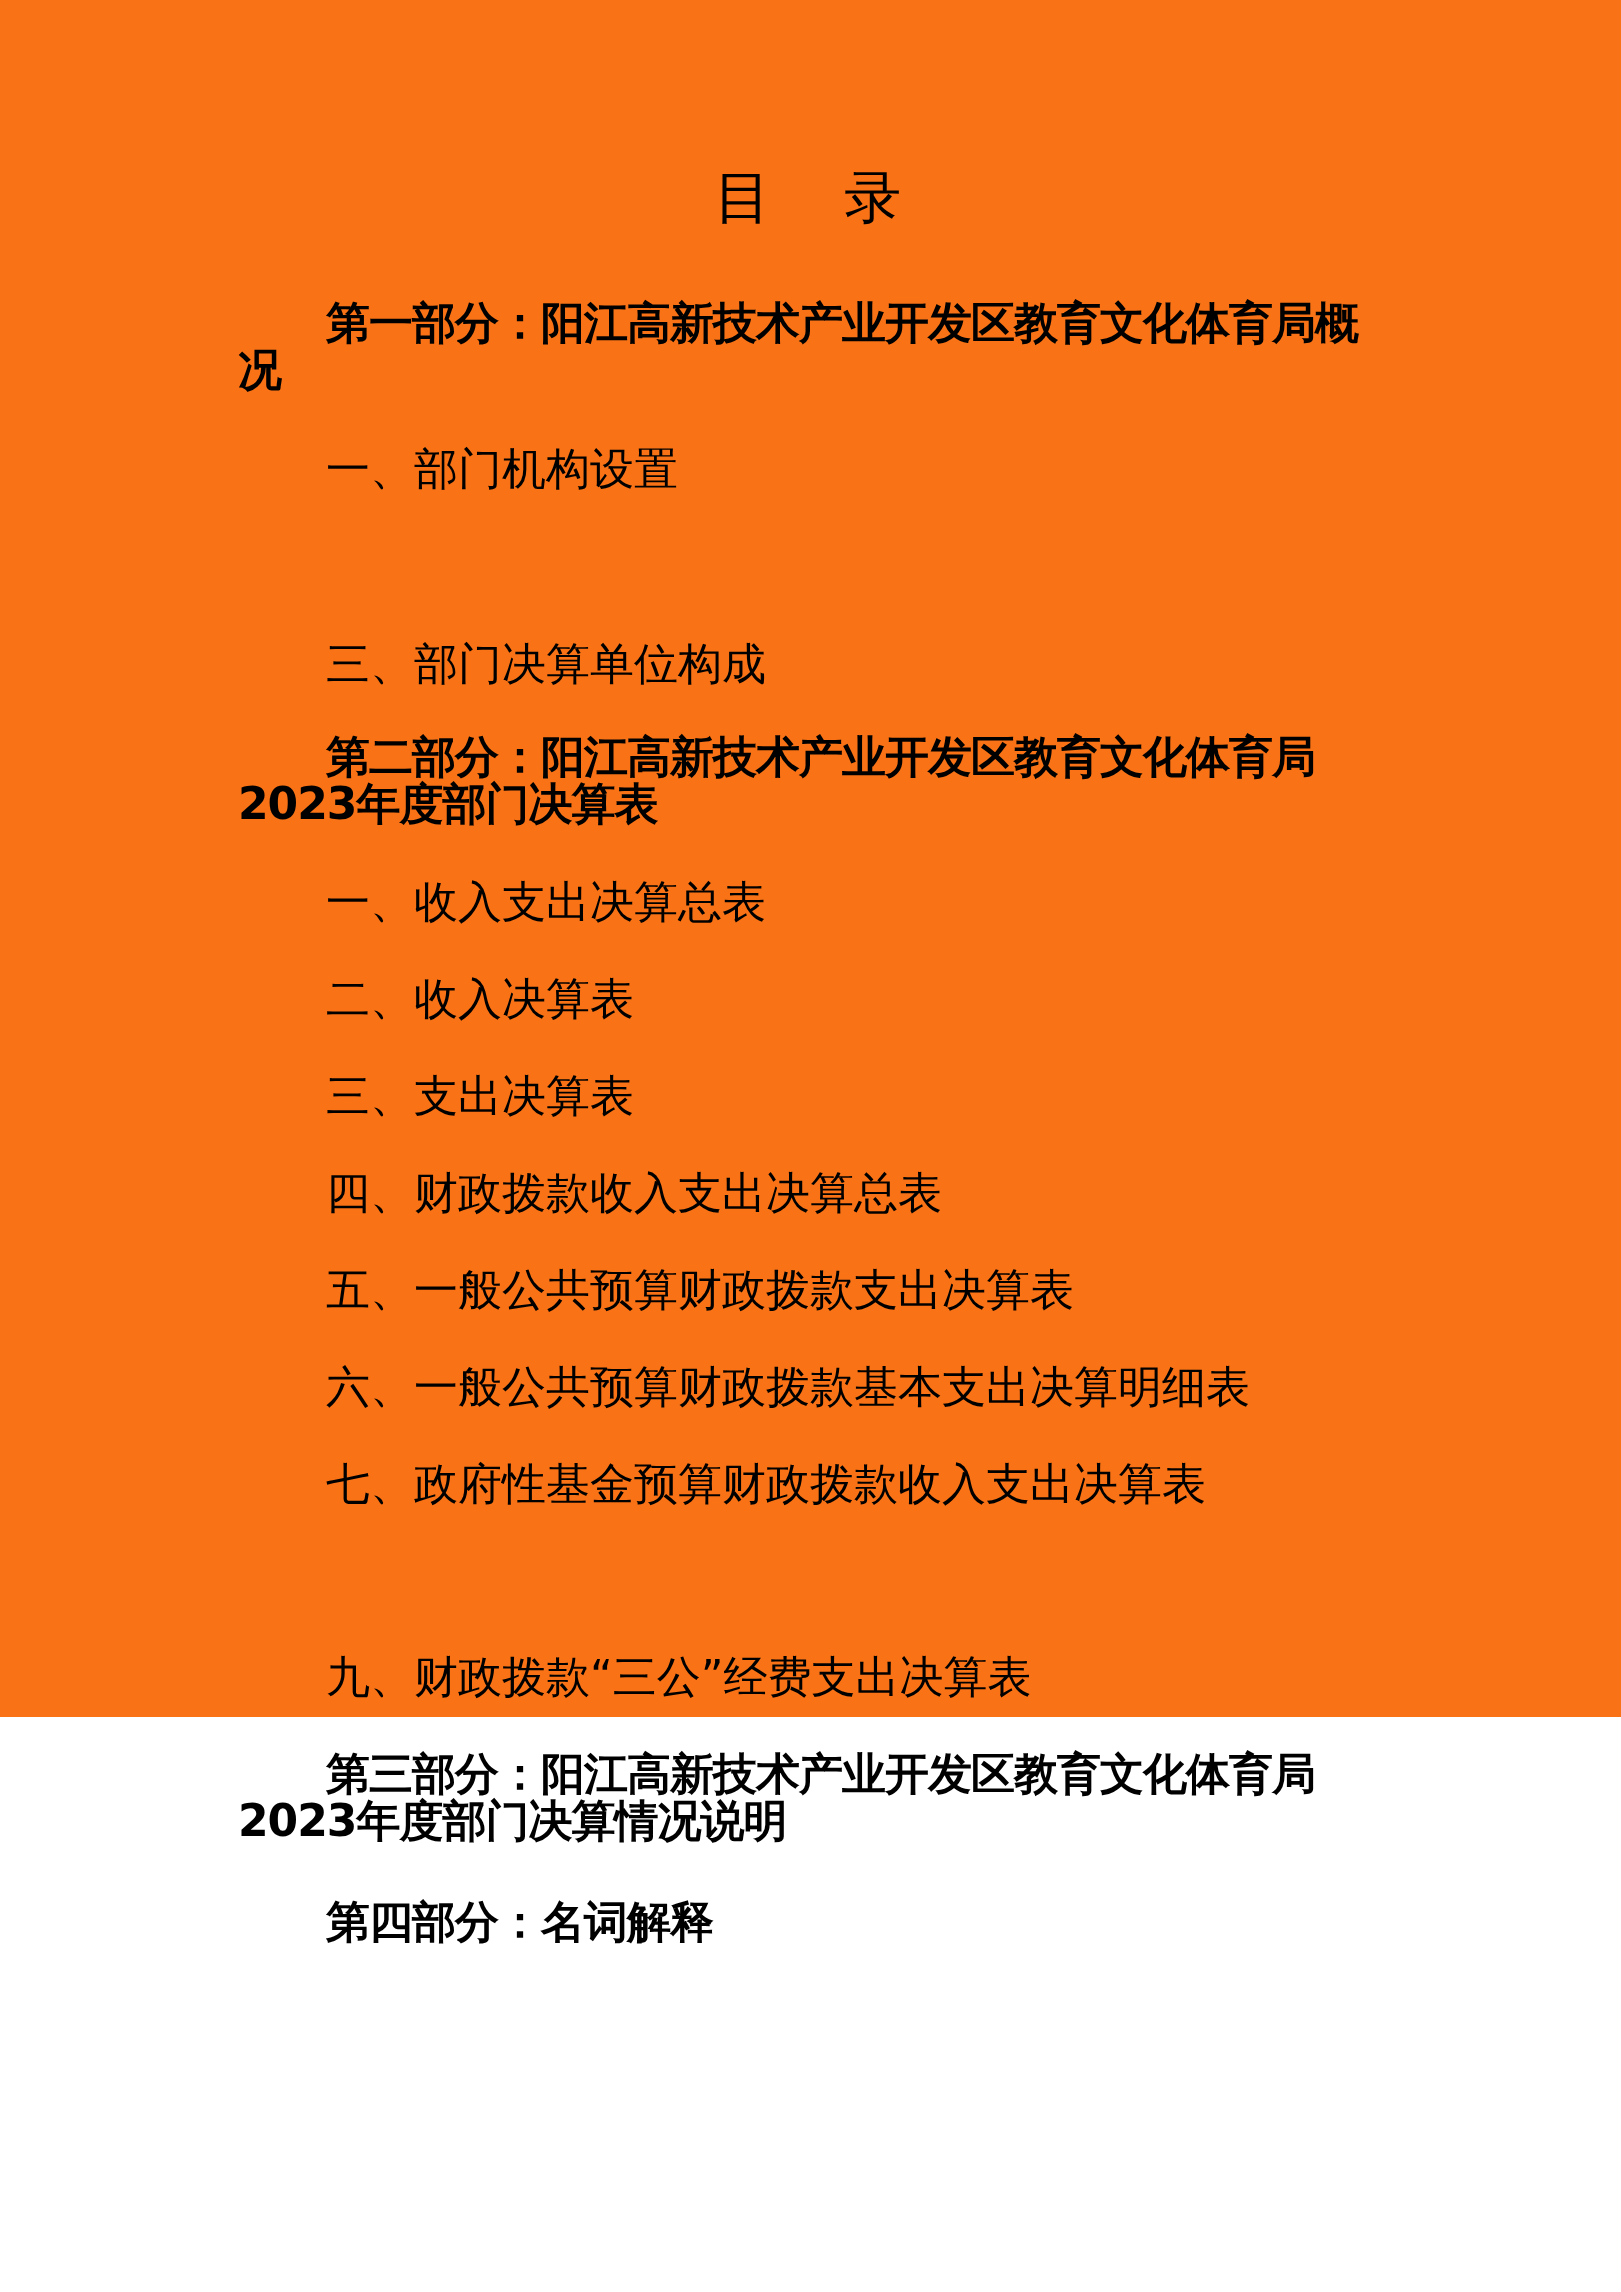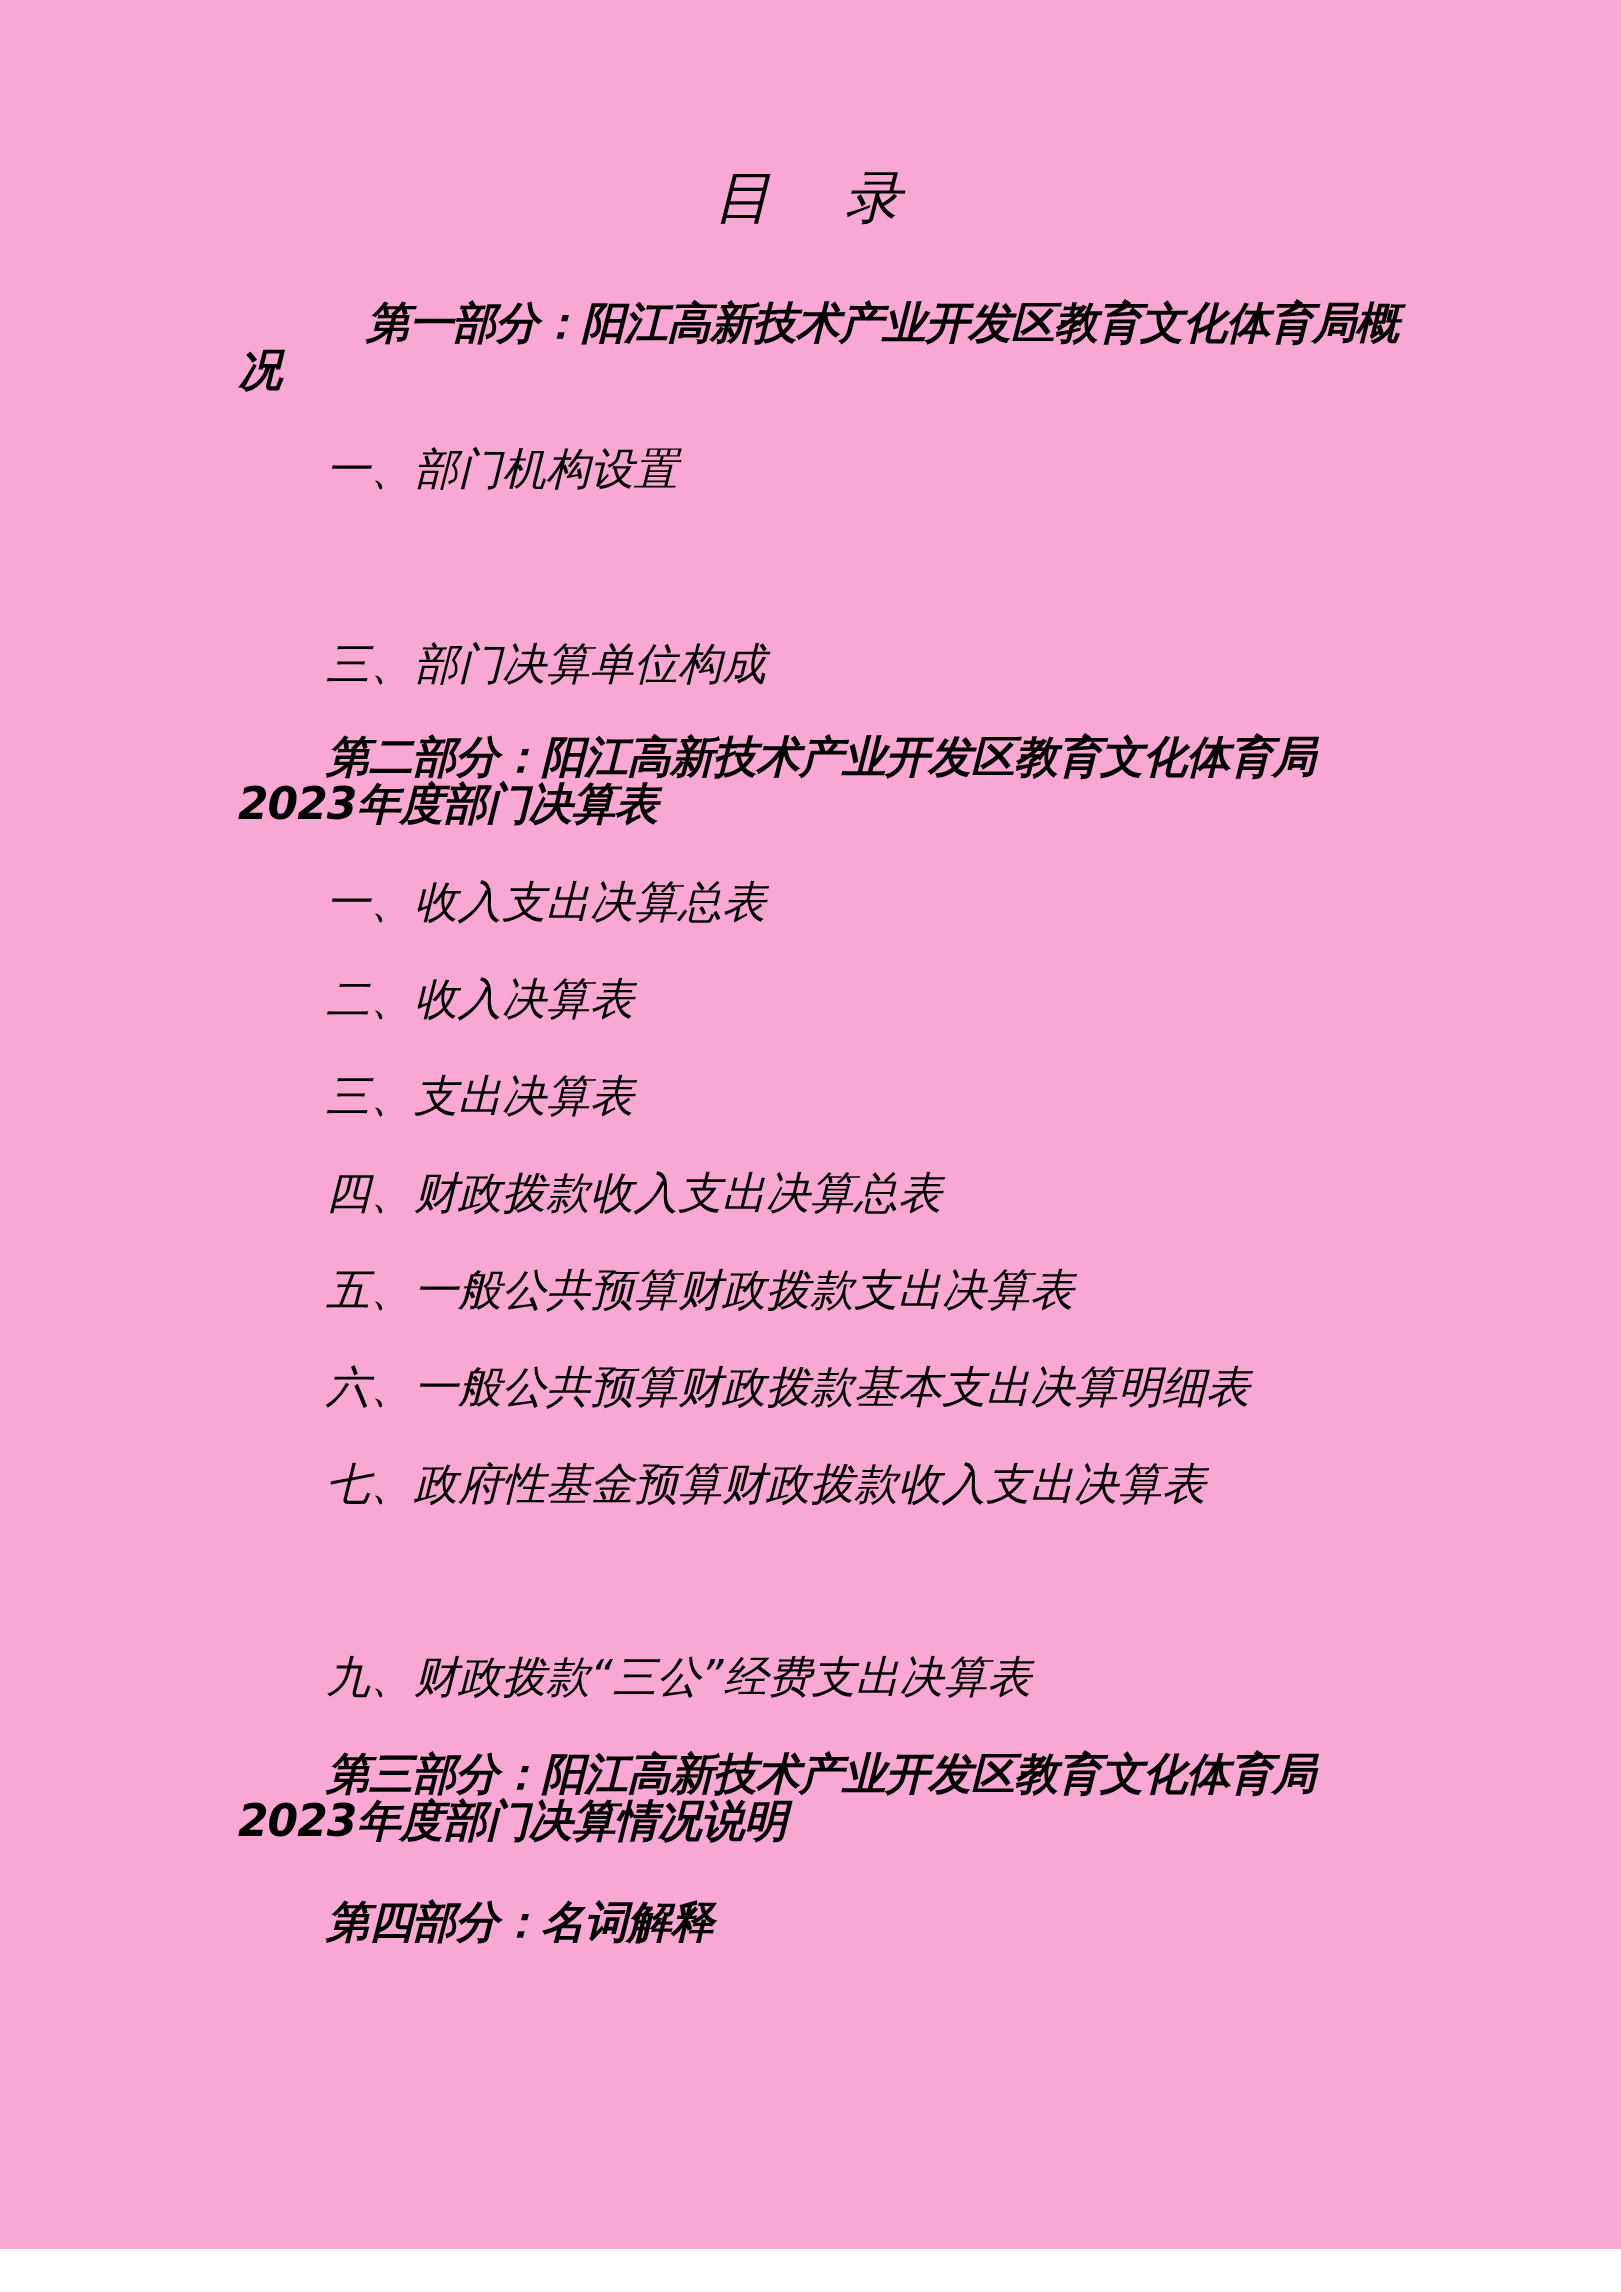--- a/index.html
+++ b/index.html
@@ -12,23 +12,22 @@
       height: 2293px;
       position: relative;
       overflow: hidden;
       color: #000000;
       font-family: "DejaVu Sans", "Liberation Sans", sans-serif;
     }
     .page {
       position: absolute;
       left: 0; top: 0;
       width: 1621px;
-      height: 2249px;
-      background: #f9a8d4;
-      font-style: italic;
+      height: 1717px;
+      background: #f97316;
     }
     .title {
       position: absolute;
       left: 0;
       width: 1643px;
       top: 167px;
       height: 61px;
       line-height: 61px;
       text-align: center;
       font-size: 57px;
@@ -55,21 +54,21 @@
     .flush  { left: 238px; }
   </style>
 </head>
 <body>
 
 <div class="page">
 
   <div class="title">目 录</div>
 
   <div>
-    <div class="line part indent" style="top:299px;margin-left:40px;">第一部分：阳江高新技术产业开发区教育文化体育局概</div>
+    <div class="line part indent" style="top:299px;">第一部分：阳江高新技术产业开发区教育文化体育局概</div>
     <div class="line part flush" style="top:346px;">况</div>
   </div>
 
   <div class="line item indent" style="top:445px;">一、部门机构设置</div>
   <div class="line item indent" style="top:640px;">三、部门决算单位构成</div>
 
   <div>
     <div class="line part indent" style="top:733px;">第二部分：阳江高新技术产业开发区教育文化体育局</div>
     <div class="line part flush" style="top:780px;">2023年度部门决算表</div>
   </div>

